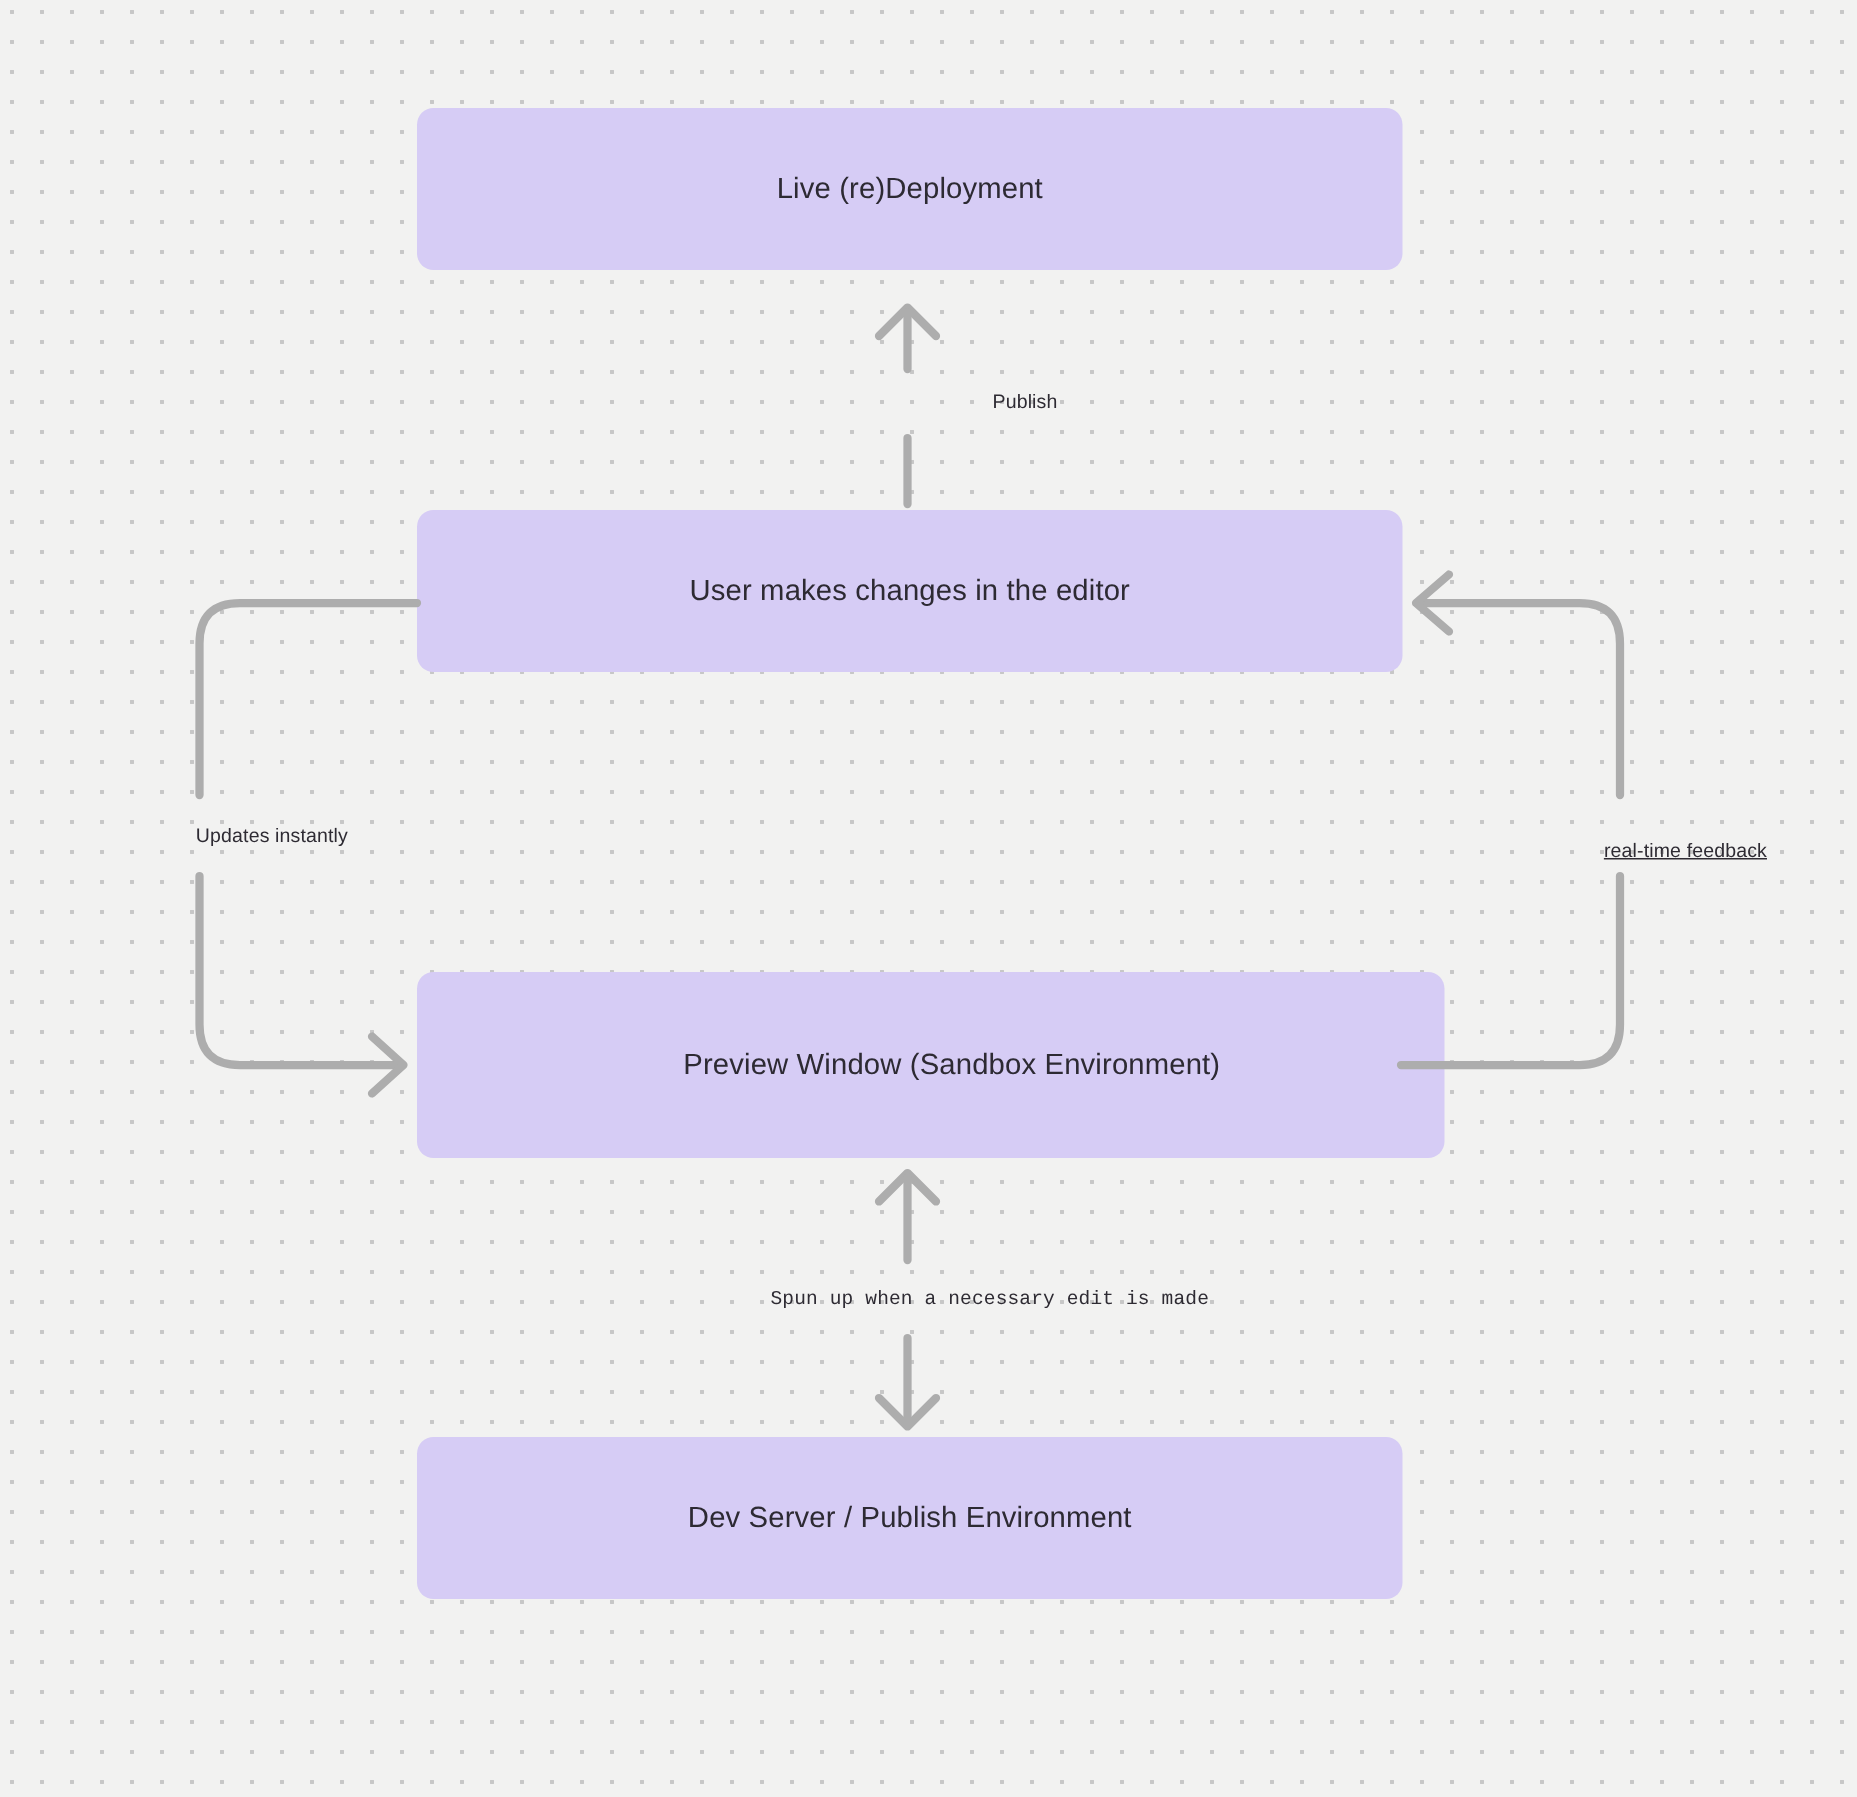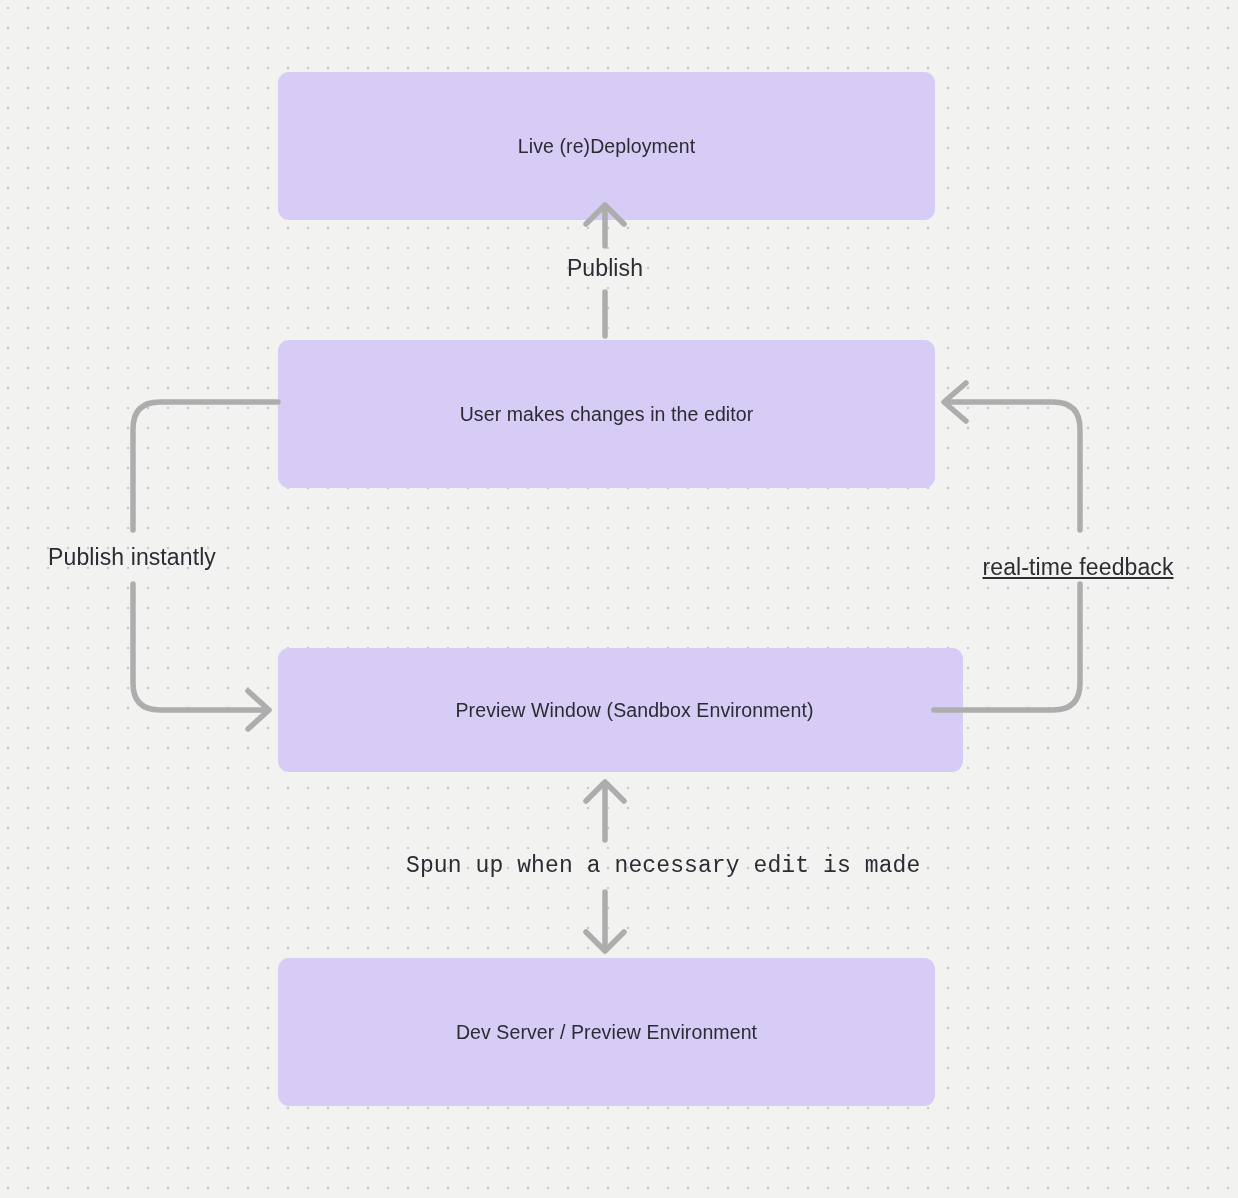--- a/index.html
+++ b/index.html
@@ -15,21 +15,21 @@
     width: 1238px;
     height: 1198px;
     background-color: #f2f2f1;
     background-image: radial-gradient(circle at 8px 8px, #c7c7c7 1.4px, rgba(0,0,0,0) 1.6px);
     background-size: 20px 20px;
   }
   .node {
     position: absolute;
     left: 278px;
     width: 657px;
-    height: 148px;
+    height: 108px;
     background: #d6ccf5;
     border-radius: 11px;
     display: flex;
     align-items: center;
     justify-content: center;
     color: #2d2a33;
     font-size: 19.5px;
     letter-spacing: 0.1px;
     text-align: center;
   }
@@ -47,23 +47,23 @@
   .edges-svg path, .edges-svg polyline {
     fill: none;
     stroke: #adadad;
     stroke-width: 5.5;
     stroke-linecap: round;
     stroke-linejoin: round;
   }
   .edge-label {
     position: absolute;
     color: #2e2b33;
-    font-size: 23px;
+    font-size: 13px;
     letter-spacing: 0.1px;
-    text-align: center;
+    text-align: right;
     white-space: nowrap;
     line-height: 28px;
   }
   #label-publish   { left: 505px; top: 254px; width: 200px; }
   #label-updates   { left: 32px;  top: 543px; width: 200px; }
   #label-feedback  { left: 978px; top: 553px; width: 200px; text-decoration: underline; }
   #label-spunup    { left: 406px; top: 852px; width: 400px; font-family: Liberation Mono, monospace; }
 </style>
 </head>
 <body>
@@ -76,21 +76,21 @@
 
   <div class="node" id="node-user">
     <span>User makes changes in the editor</span>
   </div>
 
   <div class="node" id="node-preview">
     <span>Preview Window (Sandbox Environment)</span>
   </div>
 
   <div class="node" id="node-devserver">
-    <span>Dev Server / Preview Environment</span>
+    <span>Dev Server / Publish Environment</span>
   </div>
 
   <svg class="edges-svg" viewBox="0 0 1238 1198" aria-hidden="true">
 
     <g>
       <polyline points="586,224 605,205 624,224"></polyline>
       <path d="M 605 208 L 605 246"></path>
       <path d="M 605 292 L 605 336"></path>
     </g>
 
@@ -108,17 +108,17 @@
 
     <g>
       <polyline points="586,801 605,782 624,801"></polyline>
       <path d="M 605 785 L 605 840"></path>
       <path d="M 605 892 L 605 948"></path>
       <polyline points="586,932 605,951 624,932"></polyline>
     </g>
   </svg>
 
   <div class="edge-label" id="label-publish">Publish</div>
-  <div class="edge-label" id="label-updates">Publish instantly</div>
+  <div class="edge-label" id="label-updates">Updates instantly</div>
   <div class="edge-label" id="label-feedback">real-time feedback</div>
   <div class="edge-label" id="label-spunup">Spun up when a necessary edit is made</div>
 
 </div>
 
 </body></html>

